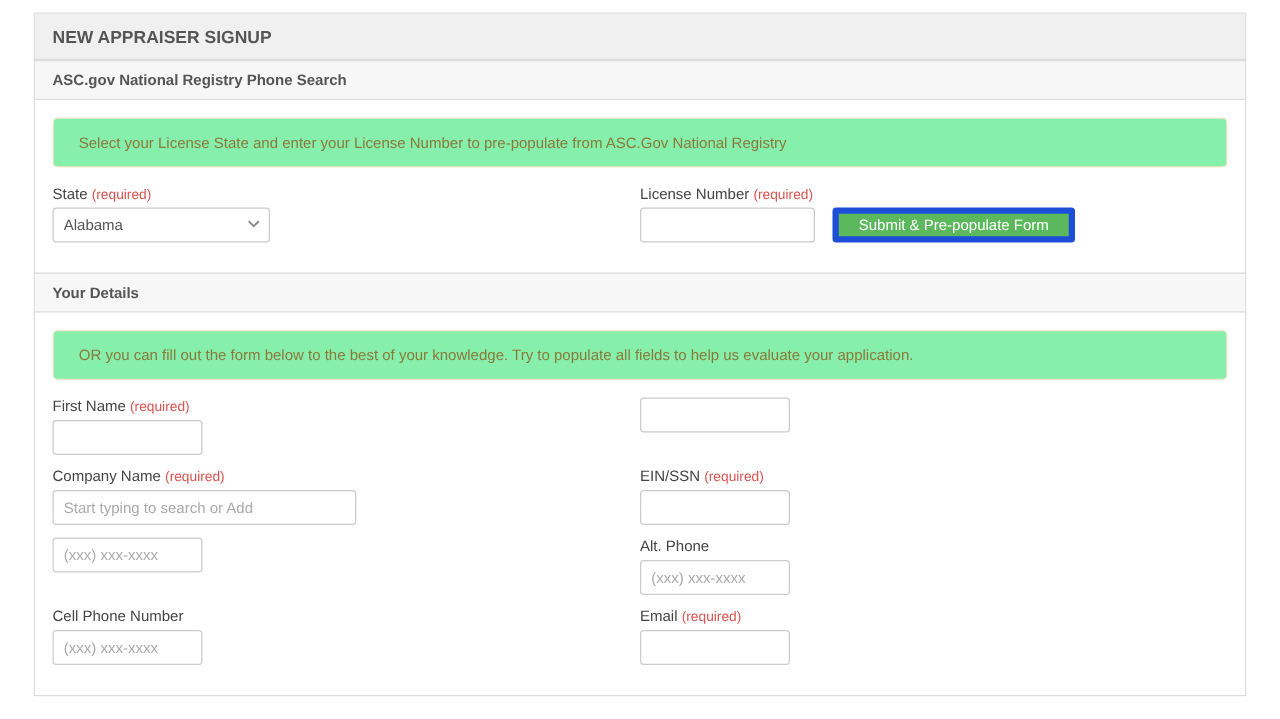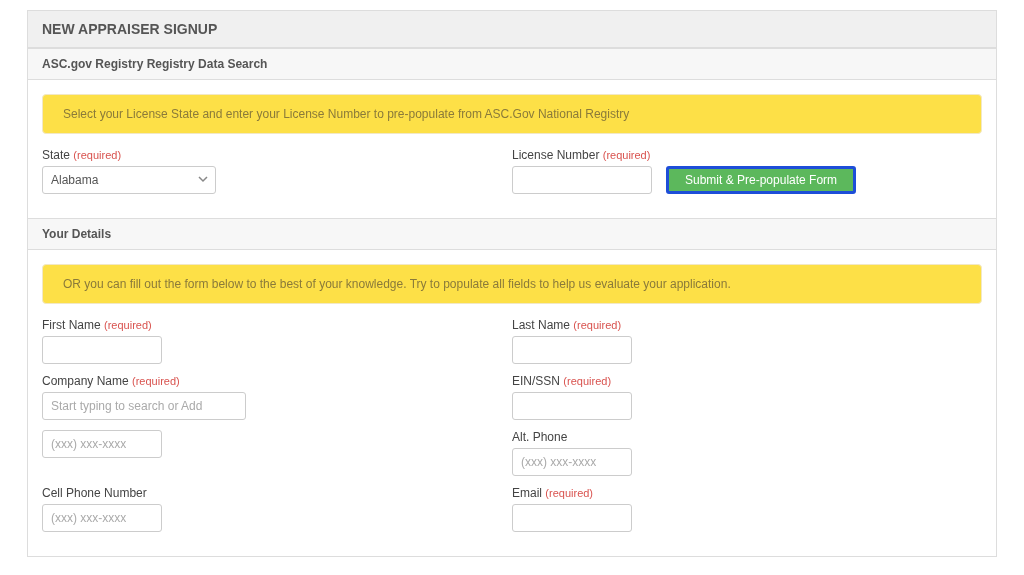--- a/index.html
+++ b/index.html
@@ -1,45 +1,45 @@
 <!DOCTYPE html>
 <html><head>
   <meta charset="utf-8">
   <style>
     * { box-sizing: border-box; margin: 0; padding: 0; }
     body { font-family: Arial, Helvetica, sans-serif; font-size: 12px; color: #333; background: #fff; }
     .container { width: 970px; margin: 10px auto; border: 1px solid #ddd; }
     .page-title { background: #f0f0f0; border-bottom: 1px solid #ddd; padding: 10px 14px; font-size: 14px; font-weight: bold; color: #555; }
     .section-header { background: #f7f7f7; border-top: 1px solid #ddd; border-bottom: 1px solid #ddd; padding: 8px 14px; font-size: 12px; font-weight: bold; color: #555; }
     .section-body { padding: 14px; }
-    .alert { background: #fde047; border: 1px solid #f2e8c5; border-radius: 4px; padding: 12px 20px; margin-bottom: 14px; color: #8a7a3a; font-size: 12px; }
+    .alert { background: #86efac; border: 1px solid #f2e8c5; border-radius: 4px; padding: 12px 20px; margin-bottom: 14px; color: #8a7a3a; font-size: 12px; }
     .row { display: flex; }
     .col { flex: 1; padding-right: 20px; }
     .form-group { margin-bottom: 10px; }
     label { display: block; font-size: 12px; color: #444; margin-bottom: 4px; }
     .required-tag { color: #d9534f; font-size: 11px; }
     input[type=text], select { height: 28px; border: 1px solid #ccc; border-radius: 3px; padding: 4px 8px; font-size: 12px; color: #555; background: #fff; }
     input[type=text]::placeholder { color: #aaa; }
     select { appearance: none; -webkit-appearance: none; padding-right: 24px; background-image: none; }
     .select-wrap { position: relative; width: 174px; }
     .select-wrap select { width: 100%; }
     .select-caret { position: absolute; right: 8px; top: 50%; transform: translateY(-50%); pointer-events: none; color: #888; }
-    .btn-green { background: #5cb85c; color: #fff; border: 3px solid #1d4ed8; border-radius: 3px; height: 28px; padding: 0 16px; font-size: 12px; cursor: pointer; }
+    .btn-green { background: #5cb85c; color: #fff; border: 5px solid #1d4ed8; border-radius: 3px; height: 28px; padding: 0 16px; font-size: 12px; cursor: pointer; }
     .w150 { width: 120px; }
-    .w240 { width: 204px; }
+    .w240 { width: 243px; }
     .w140 { width: 140px; }
     .details-body { padding-top: 14px; }
   </style>
 </head>
 <body>
 
 <div class="container">
   <div class="page-title">NEW APPRAISER SIGNUP</div>
 
-  <div class="section-header">ASC.gov Registry Registry Data Search</div>
+  <div class="section-header">ASC.gov National Registry Phone Search</div>
   <div class="section-body">
     <div class="alert">Select your License State and enter your License Number to pre-populate from ASC.Gov National Registry</div>
     <div class="row">
       <div class="col">
         <div class="form-group">
           <label>
             <span>State </span><span class="required-tag">(required)</span>
           </label>
           <div class="select-wrap">
             <select>
@@ -73,21 +73,20 @@
 
     <div class="row">
       <div class="col">
         <div class="form-group">
           <label><span>First Name </span><span class="required-tag">(required)</span></label>
           <input type="text" class="w150" style="">
         </div>
       </div>
       <div class="col">
         <div class="form-group">
-          <label><span>Last Name </span><span class="required-tag">(required)</span></label>
           <input type="text" class="w150" style="">
         </div>
       </div>
     </div>
 
 
     <div class="row">
       <div class="col">
         <div class="form-group">
           <label><span>Company Name </span><span class="required-tag">(required)</span></label>

